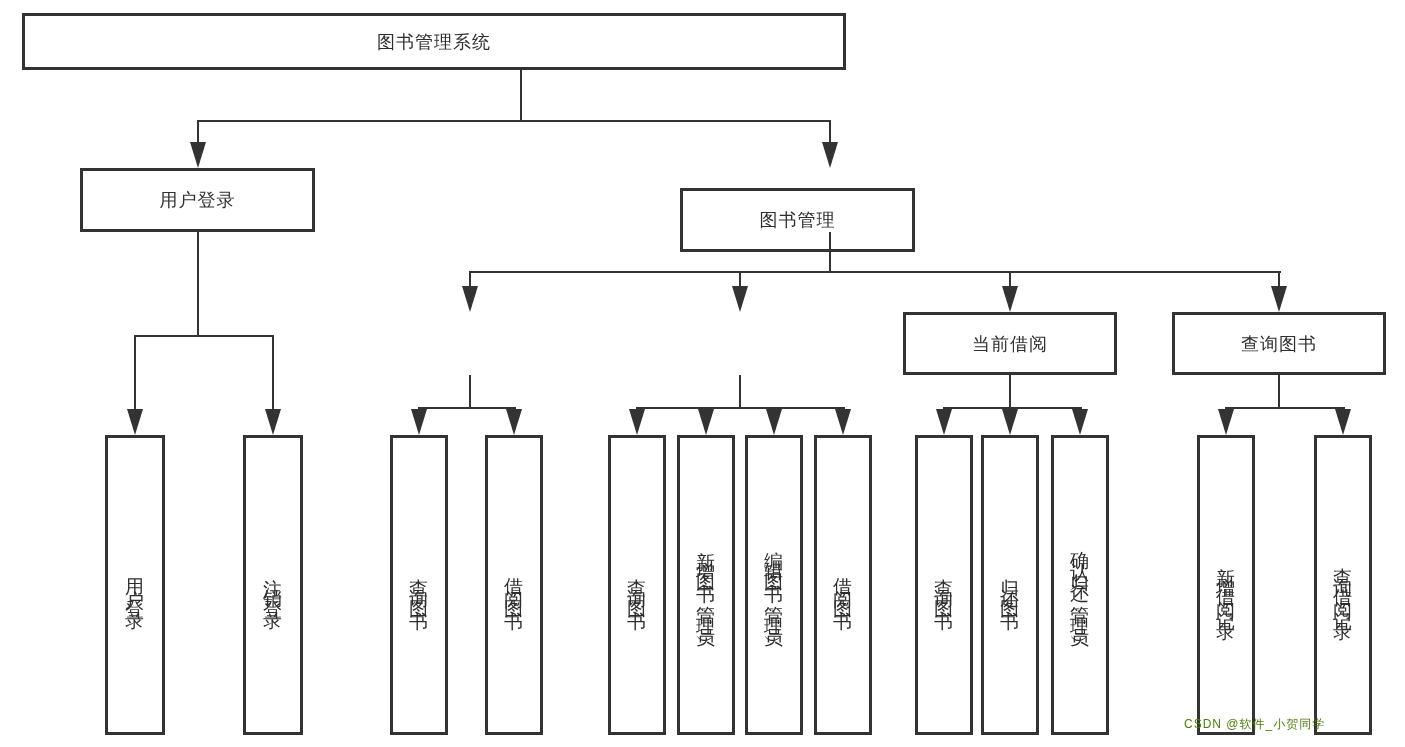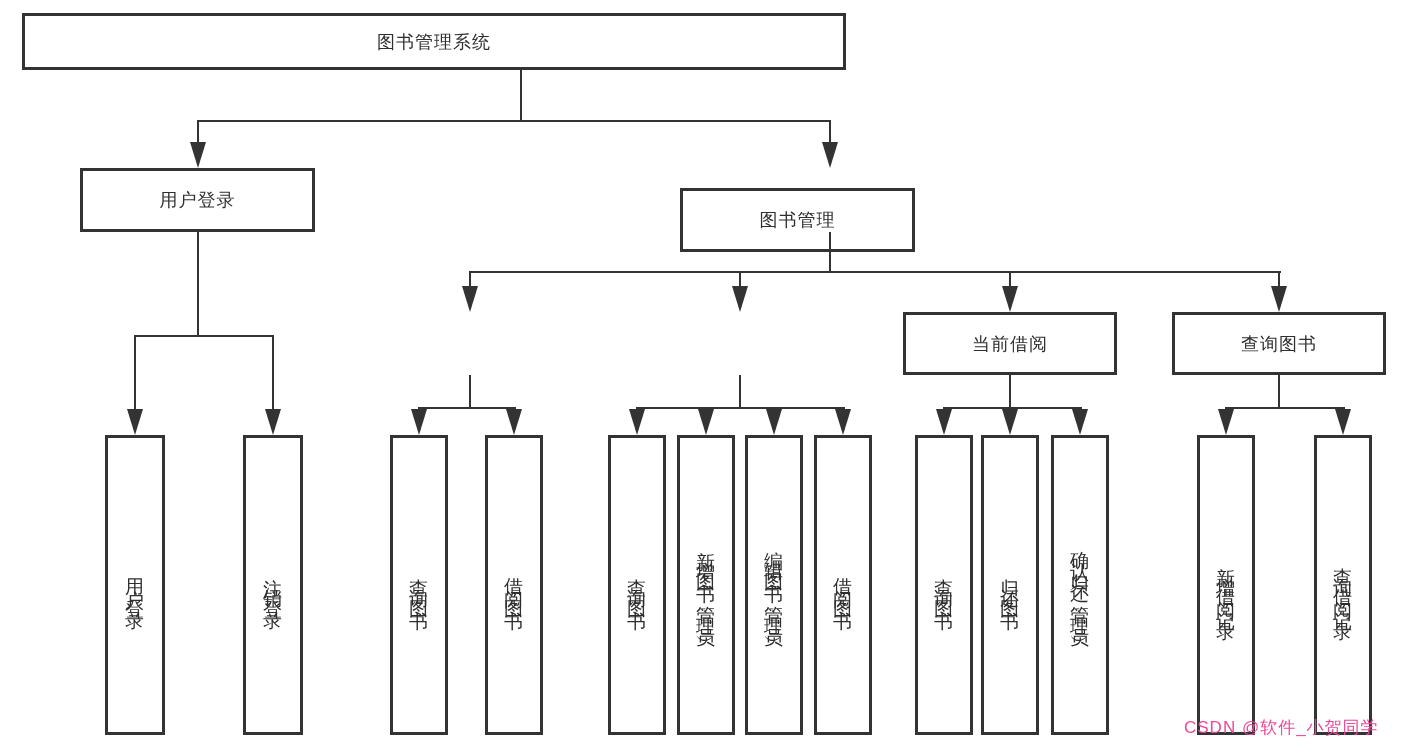--- a/index.html
+++ b/index.html
@@ -18,22 +18,22 @@
     writing-mode:vertical-rl; text-orientation:mixed;
     font-size:19px; letter-spacing:11px; line-height:1;
   }
   .hline, .vline { position:absolute; background:#333333; }
   .arrow {
     position:absolute; width:0; height:0;
     border-left:8px solid transparent; border-right:8px solid transparent;
     border-top:26px solid #333333;
   }
   .watermark {
-    position:absolute; left:1184px; top:716px; font-size:17px;
-    color:#ec4899; letter-spacing:1px; z-index:5; white-space:nowrap;
+    position:absolute; left:1184px; top:716px; font-size:12px;
+    color:#4d7c0f; letter-spacing:1px; z-index:5; white-space:nowrap;
   }
 </style>
 </head>
 <body>
 
 <div class="stage">
 
   <div class="box" style="left:22px; top:13px; width:824px; height:57px;">
     <span>图书管理系统</span>
   </div>

